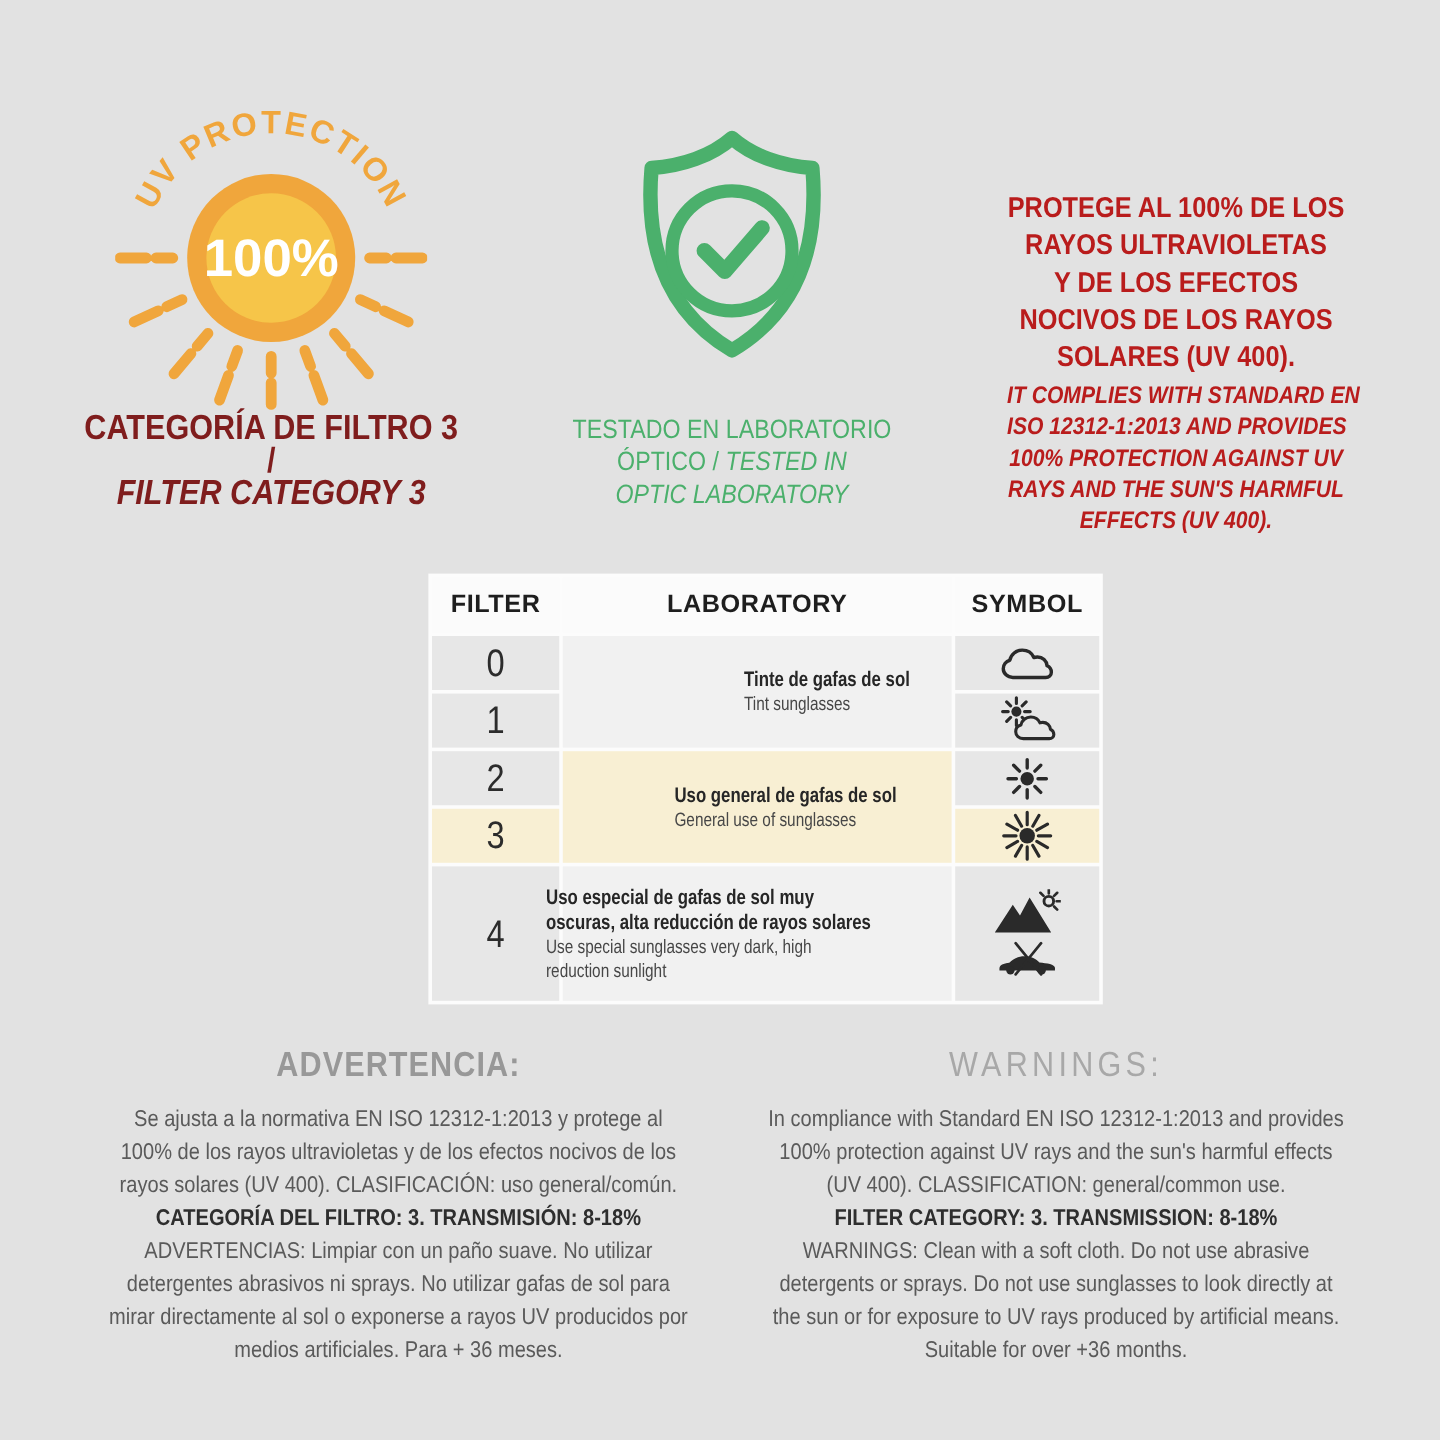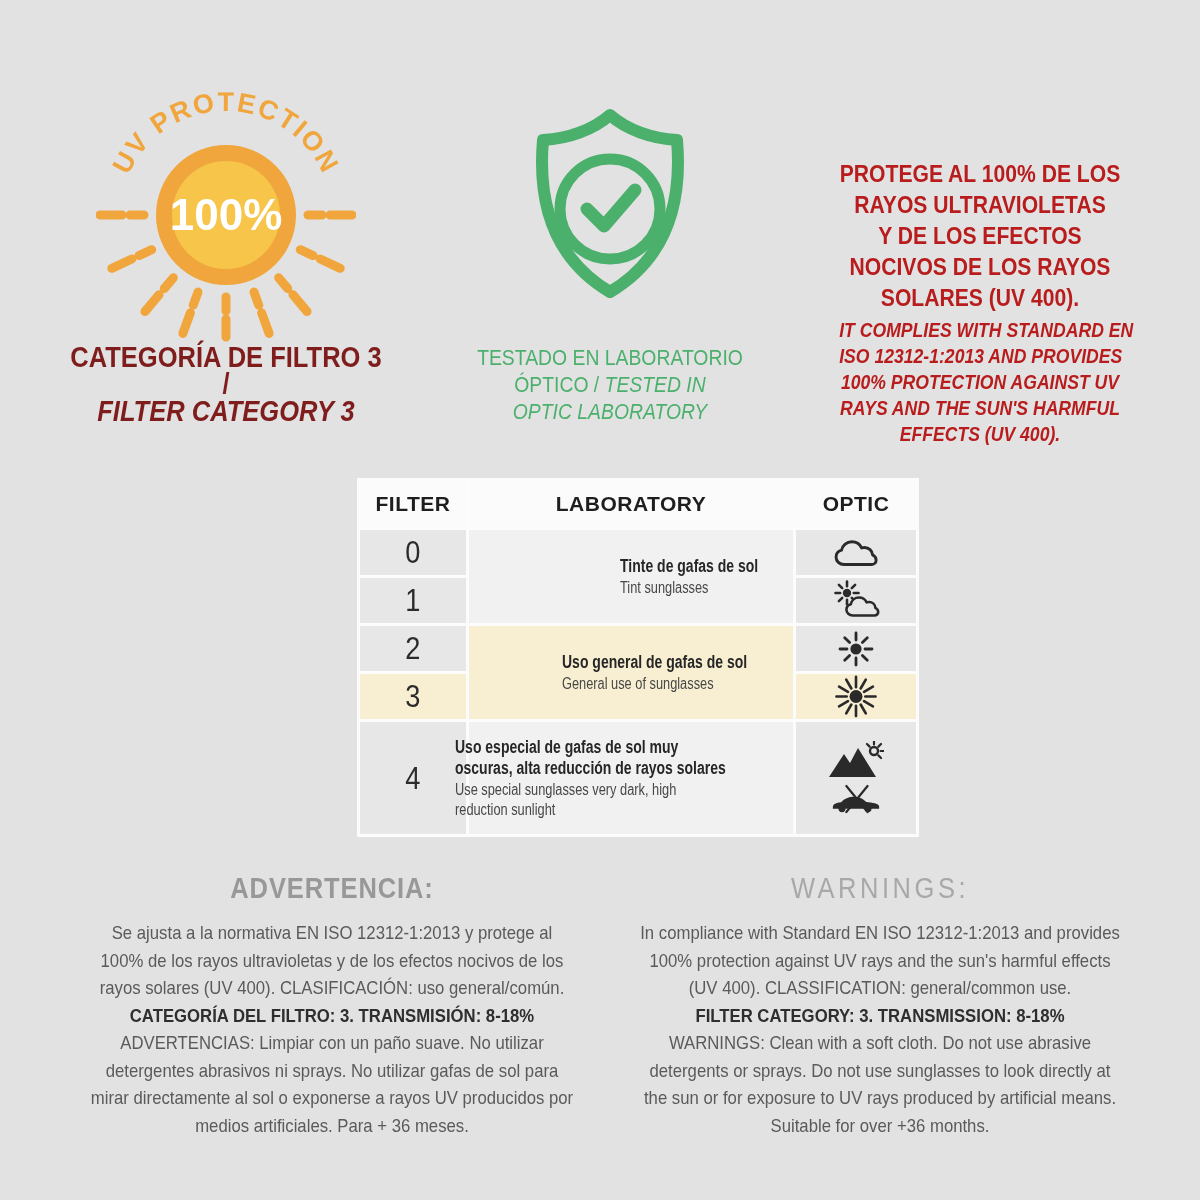--- a/index.html
+++ b/index.html
@@ -107,21 +107,21 @@
     <div class="st-en pre condc">IT COMPLIES WITH STANDARD EN
 ISO 12312-1:2013 AND PROVIDES
 100% PROTECTION AGAINST UV
 RAYS AND THE SUN'S HARMFUL
 EFFECTS (UV 400).</div>
   </div>
 
   <div class="ftable">
     <div class="cell h" style="grid-area:1/1">FILTER</div>
     <div class="cell h" style="grid-area:1/2">LABORATORY</div>
-    <div class="cell h" style="grid-area:1/3">OPTIC</div>
+    <div class="cell h" style="grid-area:1/3">SYMBOL</div>
 
     <div class="cell num" style="grid-area:2/1">
         <span class="condc">0</span>
       </div>
     <div class="cell num" style="grid-area:3/1">
         <span class="condc">1</span>
       </div>
     <div class="cell num" style="grid-area:4/1">
         <span class="condc">2</span>
       </div>

